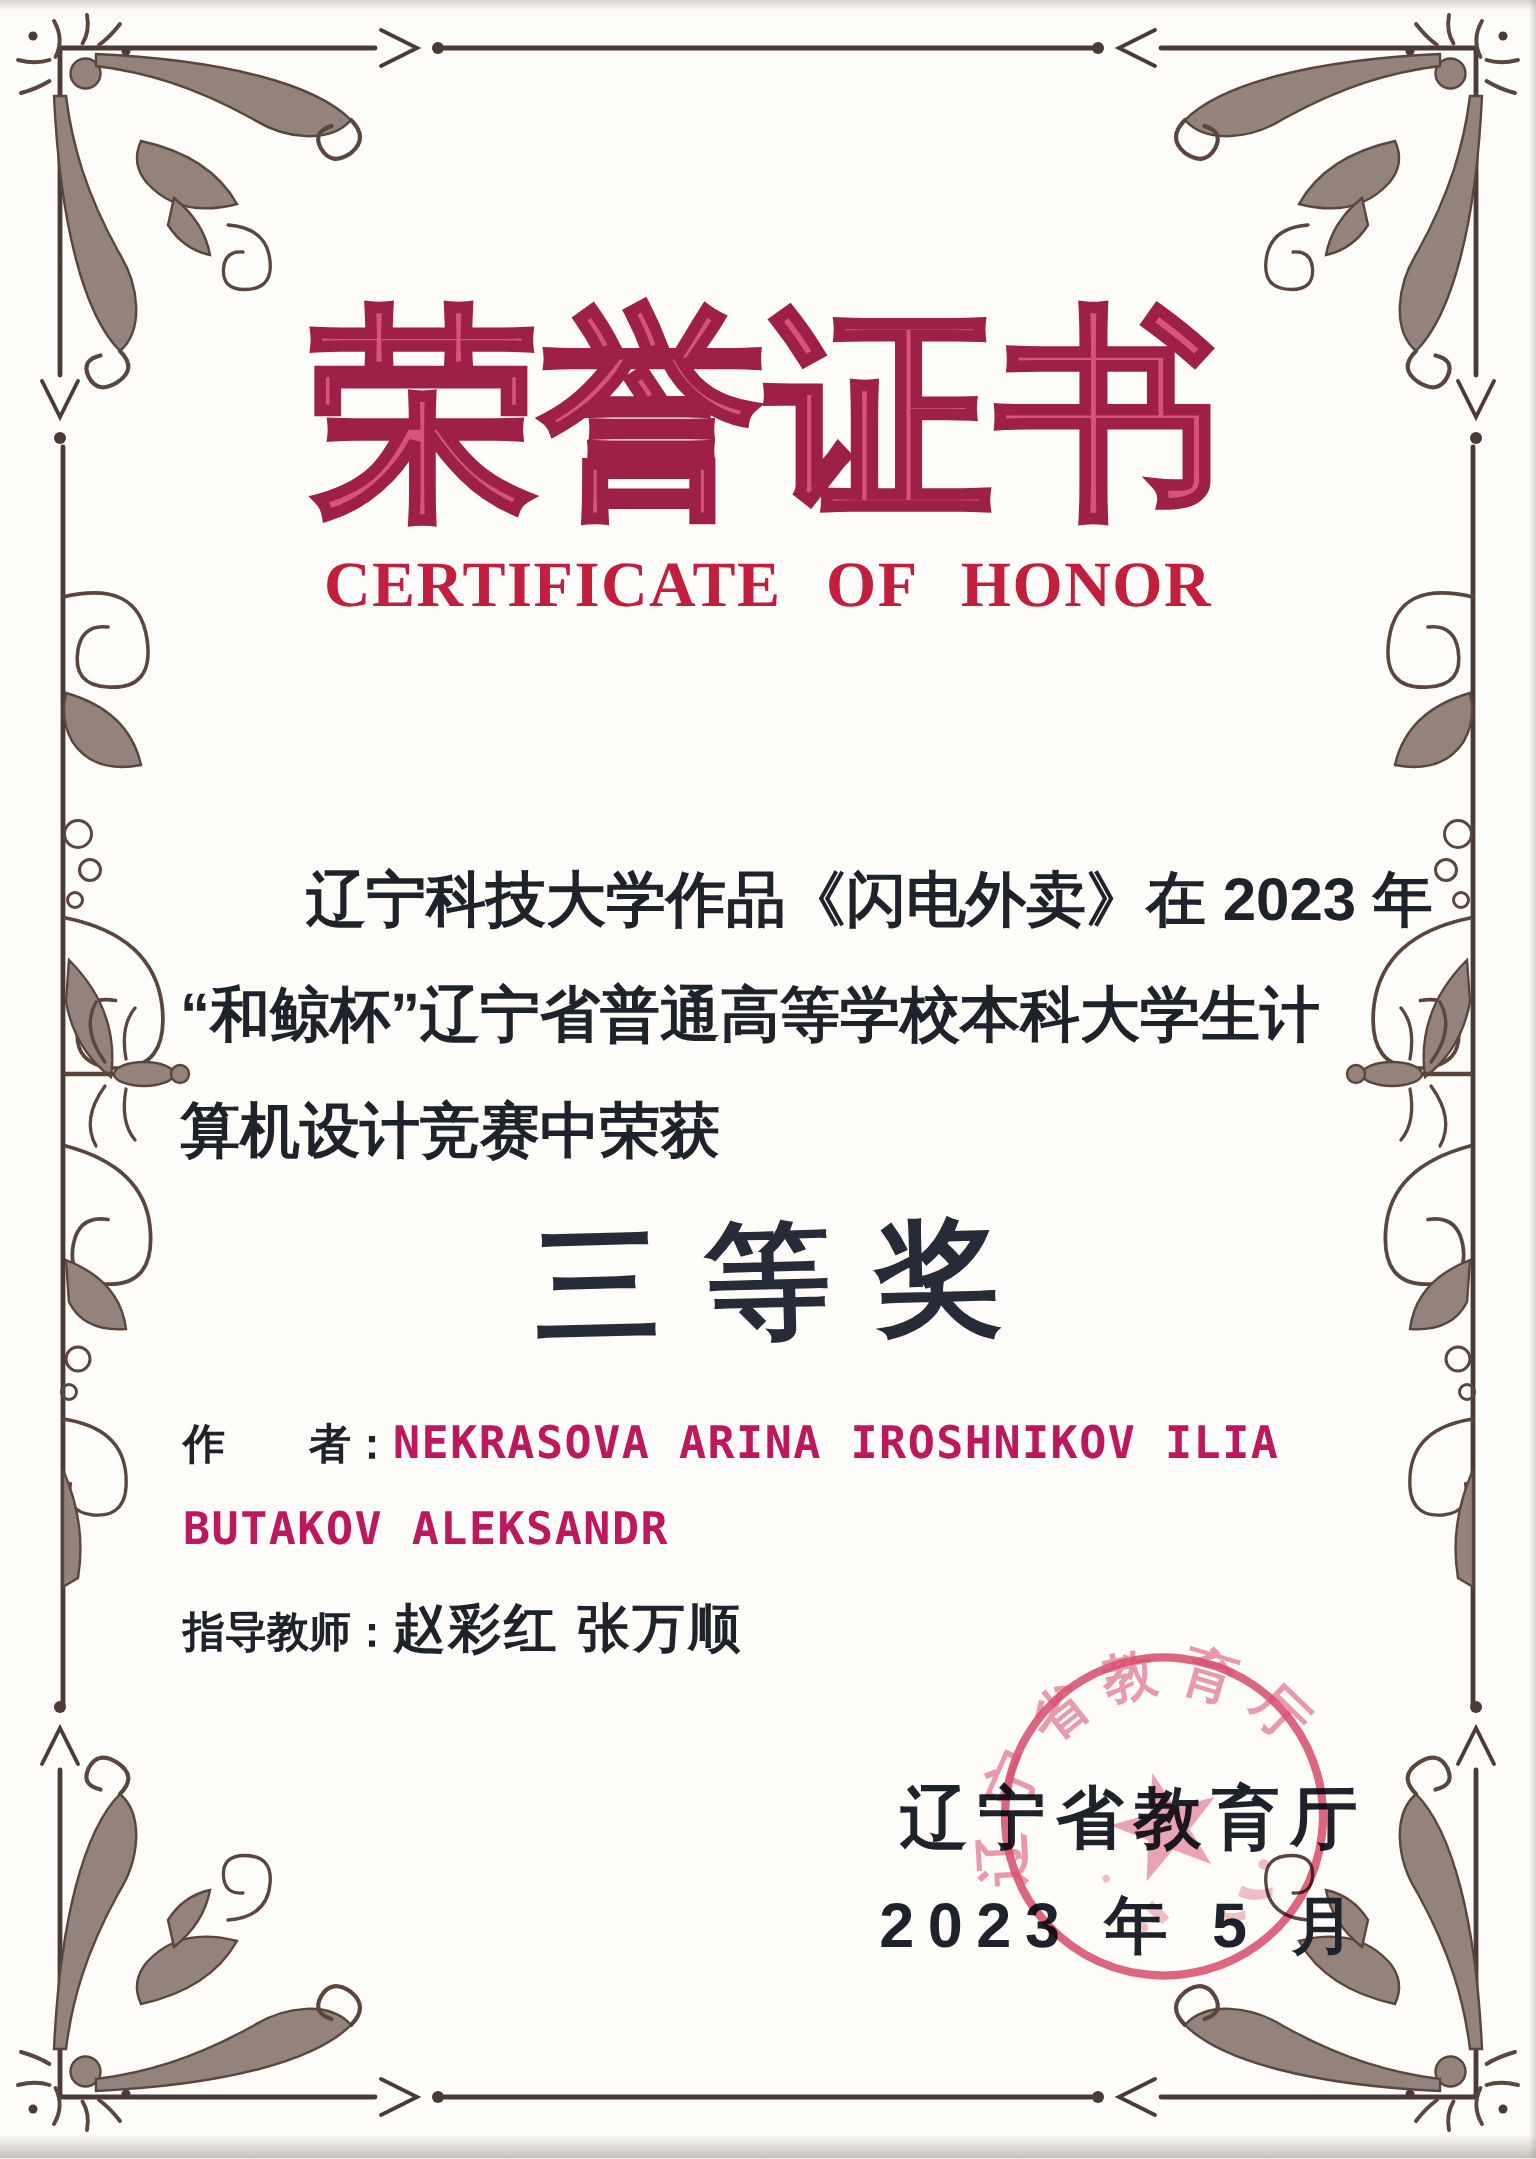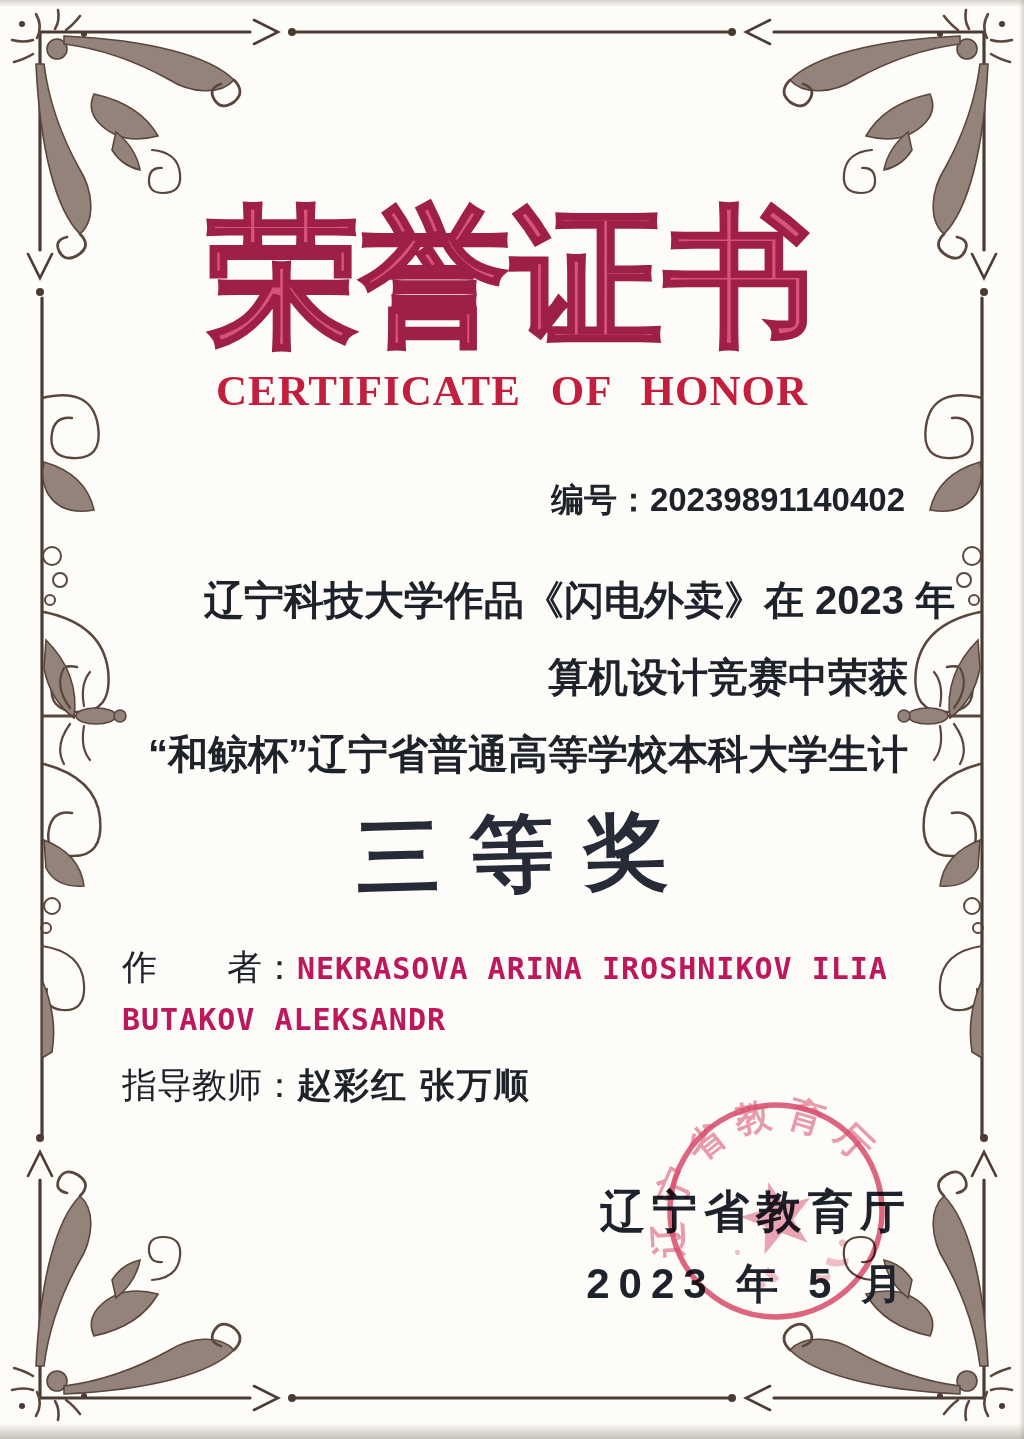--- a/index.html
+++ b/index.html
@@ -21,27 +21,27 @@
   .title-cn{position:absolute;top:176px;left:0;width:1024px;text-align:center;
     font-family:"Liberation Serif",serif;font-weight:800;font-size:150px;line-height:1.15;
     letter-spacing:2px;color:var(--title_fill);-webkit-text-stroke:3px var(--title_stroke);}
   .title-en{position:absolute;top:350px;left:0;width:1024px;text-align:center;
     font-family:"Liberation Serif",serif;font-weight:700;font-size:43px;color:var(--subtitle_red);
     letter-spacing:1px;word-spacing:18px;}
   .serial{position:absolute;top:462px;right:119px;font-size:33px;font-weight:700;
     letter-spacing:0px;white-space:nowrap;}
   .body-text{position:absolute;left:120px;top:546px;width:788px;font-size:40px;font-weight:700;
     line-height:77px;}
-  .body-line{white-space:nowrap;text-align:right;}
+  .body-line{white-space:nowrap;}
   .body-line.first{text-indent:84px;}
   .award{position:absolute;top:782px;left:0;width:1024px;text-align:center;
     font-family:"Liberation Serif",serif;font-weight:700;font-size:84px;color:#272b38;
     letter-spacing:30px;padding-left:30px;box-sizing:border-box;transform:rotate(-1.5deg);}
   .authors-row{position:absolute;left:122px;top:928px;white-space:pre;}
-  .label-cn{font-size:35px;font-weight:400;vertical-align:baseline;}
+  .label-cn{font-size:28px;font-weight:700;vertical-align:baseline;}
   .mono-names{font-family:"DejaVu Sans Mono",monospace;font-weight:700;font-size:30px;
     letter-spacing:1px;color:#be185d;}
   .authors-line2{position:absolute;left:122px;top:986px;}
   .advisor-row{position:absolute;left:122px;top:1046px;white-space:pre;text-align:right;}
   .advisor-names{font-size:35px;font-weight:700;letter-spacing:2px;}
   .issuer{position:absolute;top:1166px;right:112px;font-size:45px;font-weight:700;
     letter-spacing:7px;white-space:nowrap;}
   .date{position:absolute;top:1240px;right:112px;font-size:42px;font-weight:700;
     letter-spacing:9px;white-space:nowrap;margin-left:40px;}
   
@@ -127,26 +127,25 @@
 
   <use href="#vine"></use>
   <use href="#vine" transform="translate(1024,0) scale(-1,1)"></use>
 </svg>
 
 <div class="content">
 
   <div class="title-cn">荣誉证书</div>
   <div class="title-en">CERTIFICATE OF HONOR</div>
 
-  <div class="serial"><span>编号：</span><span>20239891140402</span></div>
 
   <div class="body-text">
     <div class="body-line first">辽宁科技大学作品《闪电外卖》在 2023 年</div>
+    <div class="body-line">“和鲸杯”辽宁省普通高等学校本科大学生计</div>
     <div class="body-line">算机设计竞赛中荣获</div>
-    <div class="body-line">“和鲸杯”辽宁省普通高等学校本科大学生计</div>
   </div>
 
   <div class="award">三等奖</div>
 
   <div class="authors-row"><span class="label-cn">作　　者：</span><span class="mono-names">NEKRASOVA ARINA IROSHNIKOV ILIA</span></div>
   <div class="authors-line2 mono-names">BUTAKOV ALEKSANDR</div>
 
   <div class="advisor-row"><span class="label-cn">指导教师：</span><span class="advisor-names">赵彩红 张万顺</span></div>
 
   <div class="issuer">辽宁省教育厅</div>

